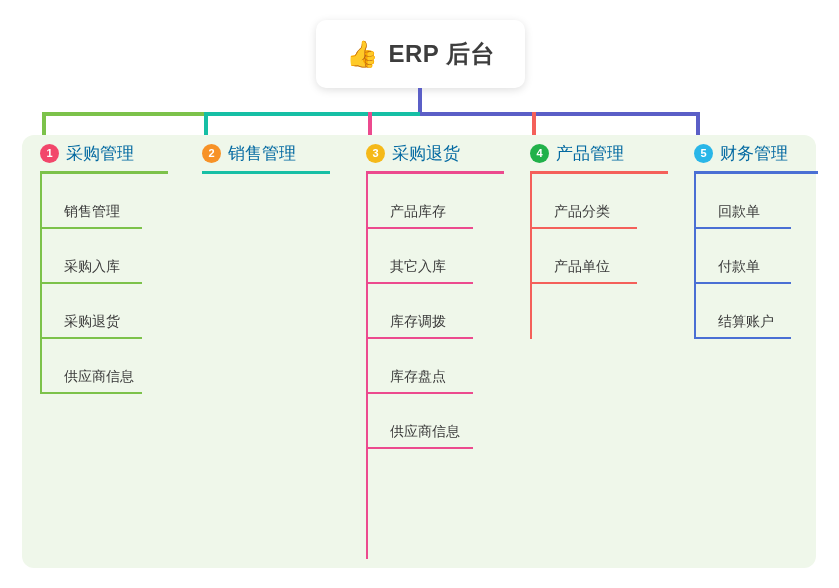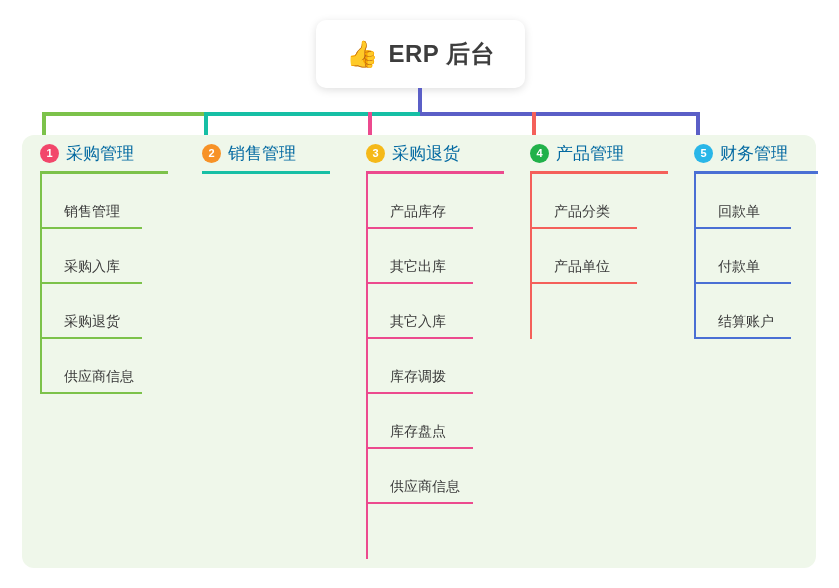--- a/index.html
+++ b/index.html
@@ -194,24 +194,20 @@
           <span class="col-title">采购退货</span>
         </div>
         <div class="col-rule" style="background: rgb(236, 74, 142); width: 138px;"></div>
         <div class="items">
           <div class="spine" style="background: rgb(236, 74, 142); height: 385px;"></div>
           <div class="item">
             <span class="item-label">产品库存</span>
             <div class="item-rule" style="background: rgb(236, 74, 142); width: 107px;"></div>
           </div>
           <div class="item">
-            <span class="item-label">其它出库</span>
-            <div class="item-rule" style="background: rgb(236, 74, 142); width: 107px;"></div>
-          </div>
-          <div class="item">
             <span class="item-label">其它入库</span>
             <div class="item-rule" style="background: rgb(236, 74, 142); width: 107px;"></div>
           </div>
           <div class="item">
             <span class="item-label">库存调拨</span>
             <div class="item-rule" style="background: rgb(236, 74, 142); width: 107px;"></div>
           </div>
           <div class="item">
             <span class="item-label">库存盘点</span>
             <div class="item-rule" style="background: rgb(236, 74, 142); width: 107px;"></div>

